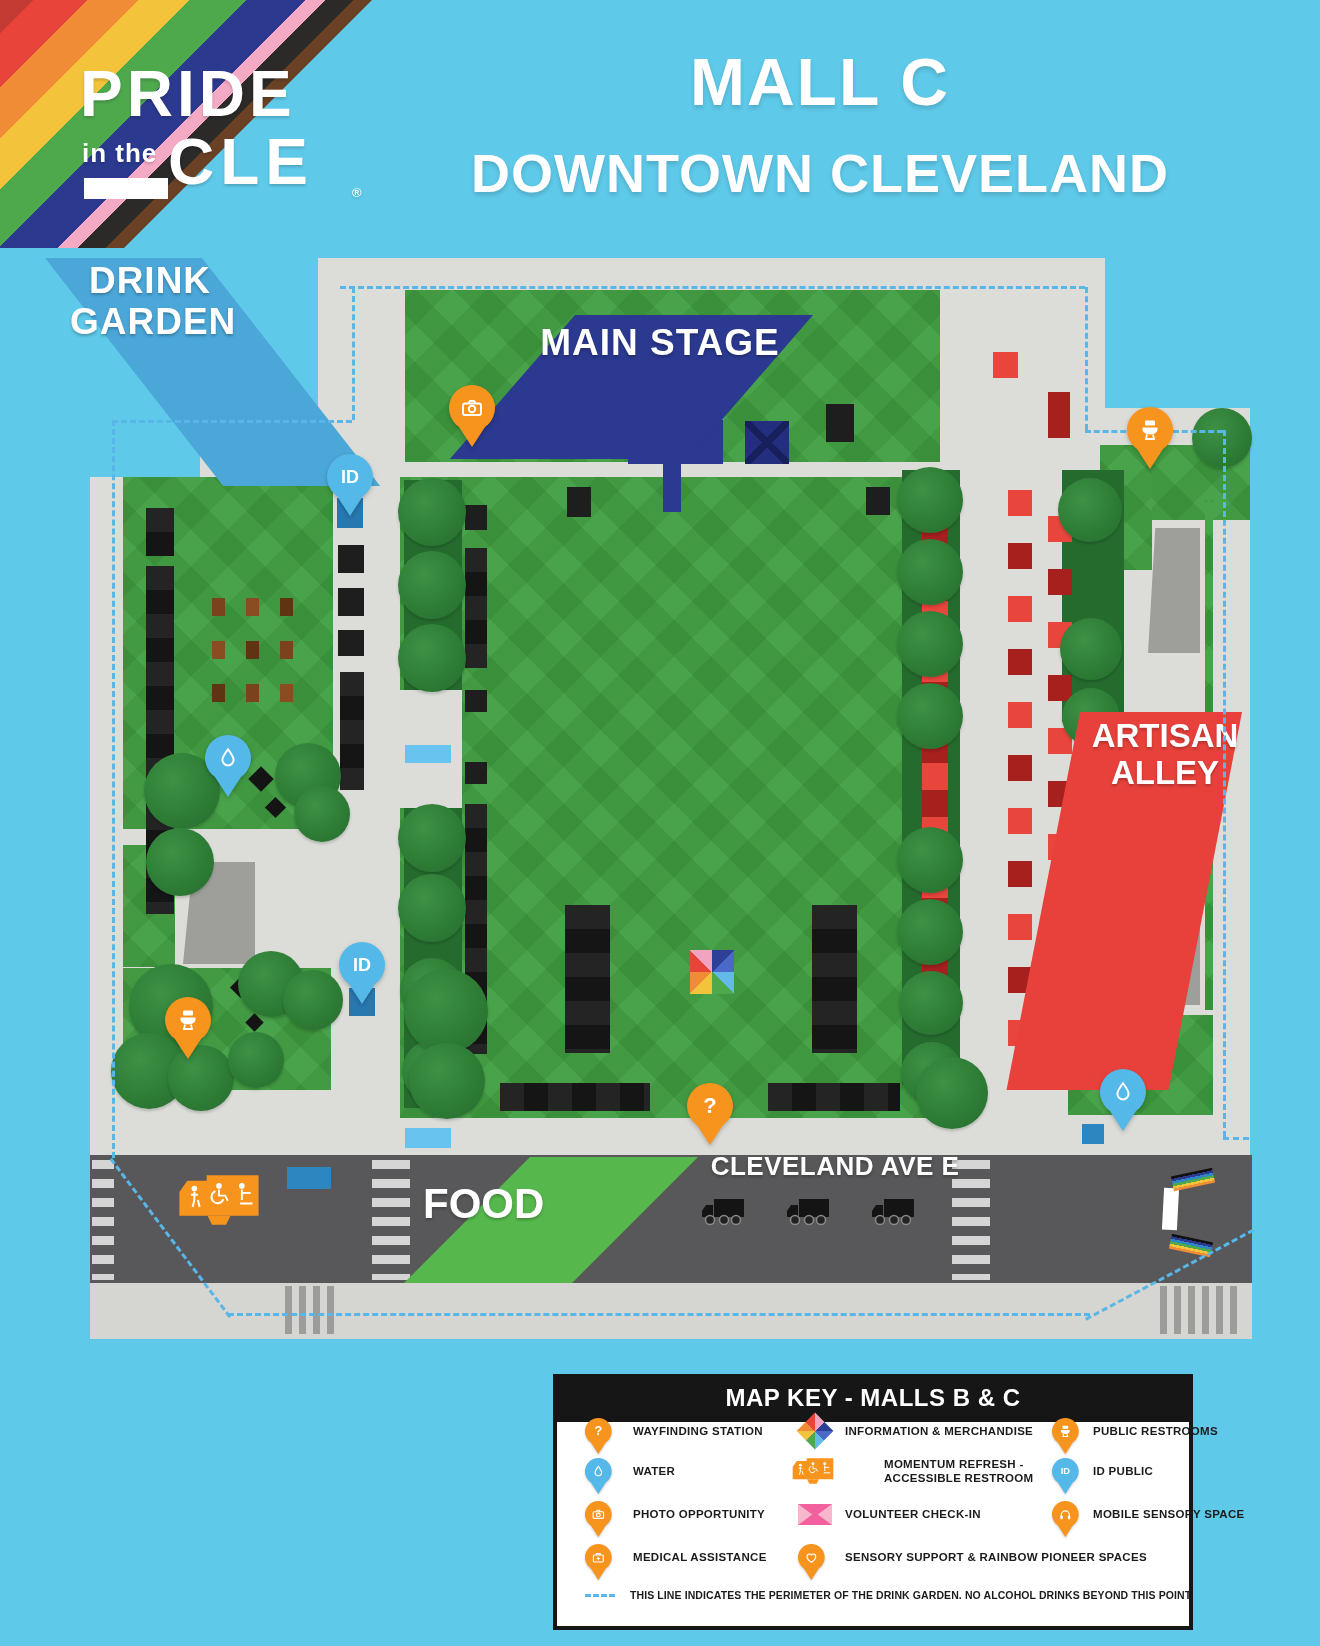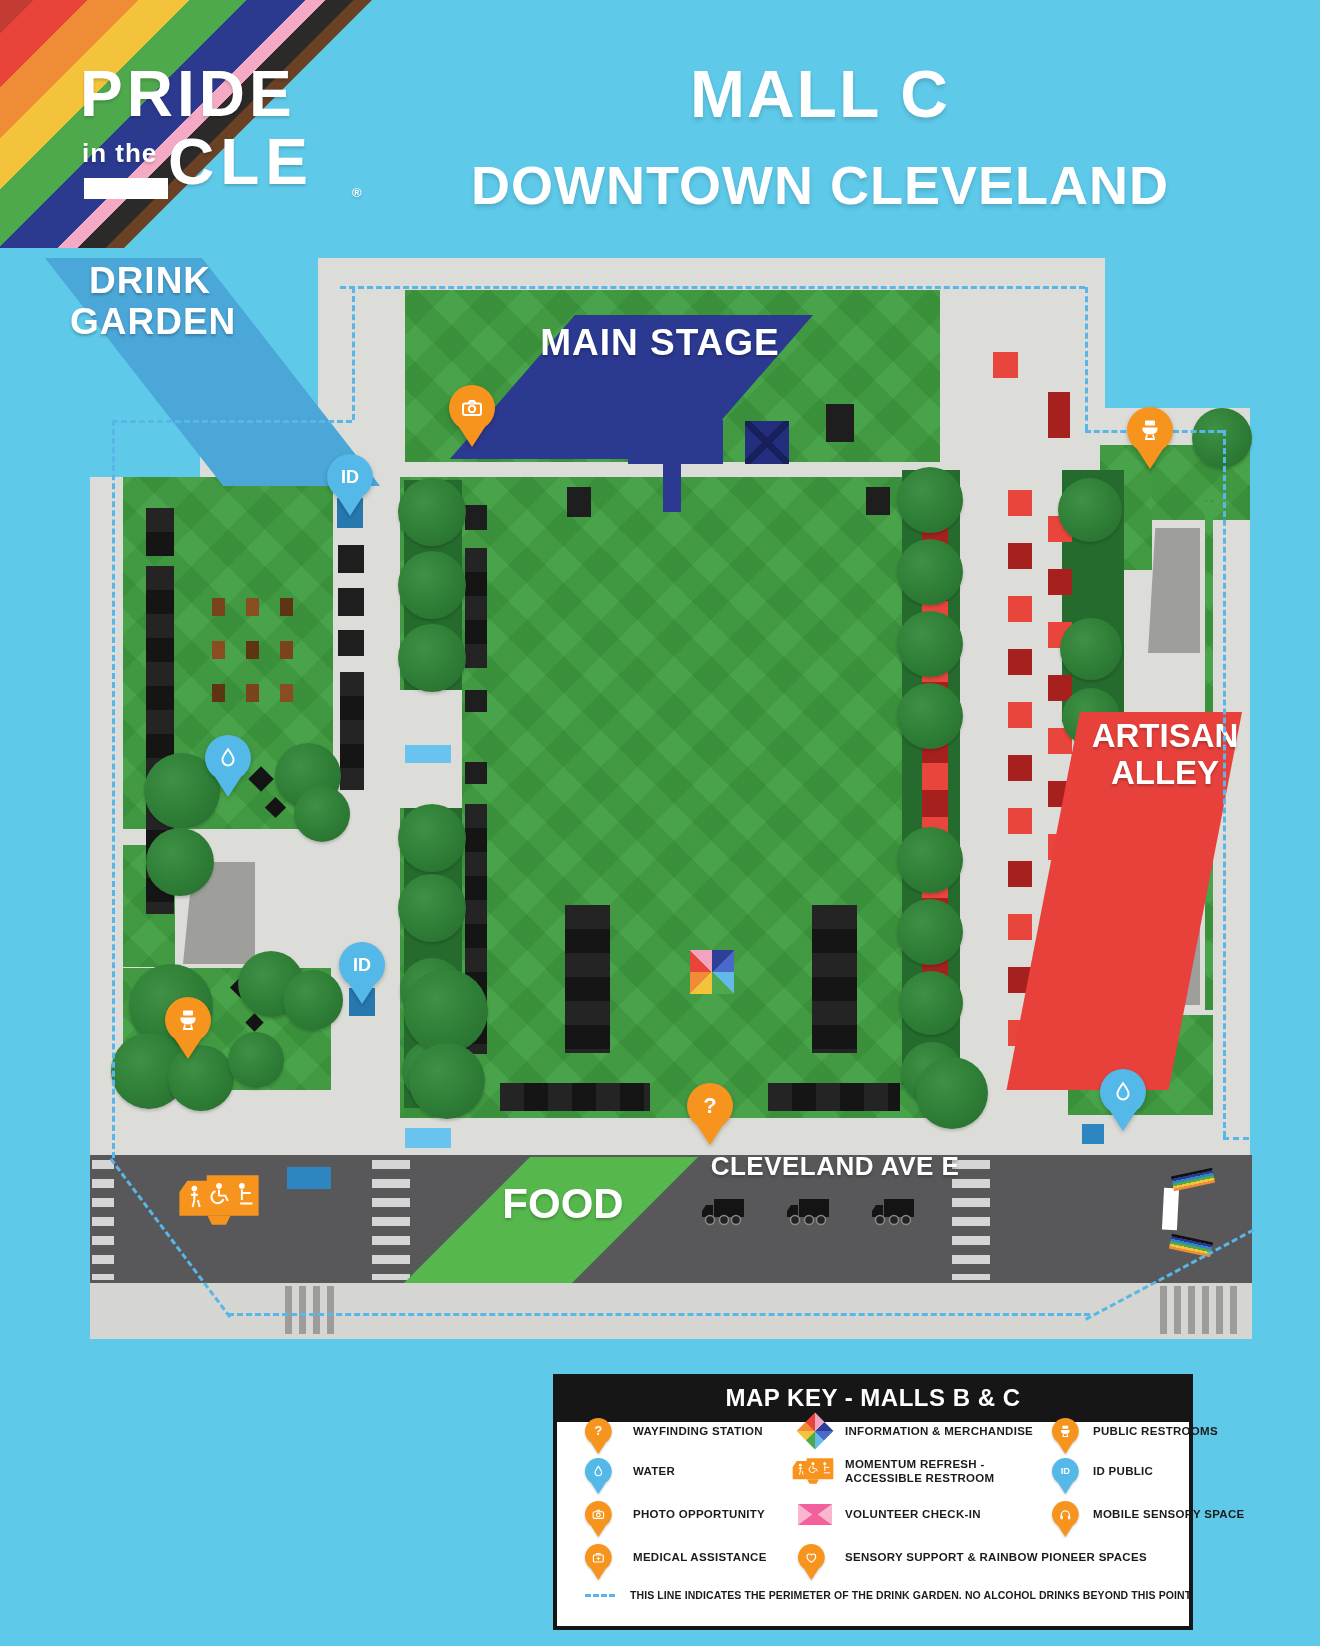--- a/index.html
+++ b/index.html
@@ -9,21 +9,21 @@
   
   #logo-band{left:0;top:0;width:372px;height:248px;
     background:linear-gradient(135deg,#c43b33 0 24px,#e8443a 24px 62px,#ef8c35 62px 98px,#f3c43b 98px 134px,#4ea84c 134px 174px,#2b3a8f 174px 216px,#f4a9c4 216px 230px,#2b2a28 230px 250px,#6a4125 250px 264px,transparent 264px);
     clip-path:polygon(0 0,372px 0,124px 248px,0 248px);}
   .logo-txt{color:#fff;font-weight:700;line-height:1;text-shadow:0 2px 3px rgba(0,0,0,.18);}
   #t-pride{left:80px;top:62px;font-size:64px;letter-spacing:4px;}
   #t-inthe{left:82px;top:140px;font-size:26px;letter-spacing:1px;}
   #t-cle{left:168px;top:130px;font-size:64px;letter-spacing:6px;}
   #t-bar{left:84px;top:178px;width:84px;height:21px;background:#fff;}
   #t-reg{left:352px;top:186px;font-size:13px;}
-  #title{left:320px;top:56px;width:1000px;text-align:center;color:#fff;font-weight:700;text-shadow:0 3px 4px rgba(0,0,0,.15);}
+  #title{left:320px;top:44px;width:1000px;text-align:center;color:#fff;font-weight:700;text-shadow:0 3px 4px rgba(0,0,0,.15);}
   #title .l1{font-size:66px;letter-spacing:2px;margin-bottom:22px;}
   #title .l2{font-size:54px;letter-spacing:1px;}
   
   .gray{background:#DCDCD8;}
   .lawn{background-color:#49A34A;
     background-image:repeating-linear-gradient(45deg,rgba(0,70,0,.12) 0 26px,transparent 26px 52px),
                      repeating-linear-gradient(-45deg,rgba(0,70,0,.10) 0 26px,transparent 26px 52px);}
   .backing{background:#256B2E;}
   .tree{position:absolute;border-radius:50%;background:radial-gradient(circle at 38% 35%,#3E9145 0%,#2E7D36 55%,#256B2D 100%);box-shadow:0 2px 3px rgba(0,0,0,.18);}
   .bld{background:#9E9E9B;clip-path:polygon(14% 0,100% 0,100% 100%,0 100%);}
@@ -55,21 +55,21 @@
   .pin>.t{position:absolute;left:0;top:0;width:46px;height:46px;display:flex;align-items:center;justify-content:center;color:#fff;font-weight:700;font-size:22px;z-index:1;}
   .pin.orange{--c:#F7941E}.pin.blue{--c:#54B8E8}
   .pin.sm{transform:scale(.58);transform-origin:0 0;}
   .pinwheel{background:conic-gradient(#2e3f97 0 45deg,#4a69c9 45deg 90deg,#63b9e8 90deg 135deg,#4ea84c 135deg 180deg,#f3c43b 180deg 225deg,#ef8c35 225deg 270deg,#e8443a 270deg 315deg,#f2a3c0 315deg 360deg);}
   .bow{background:#F9B7CD;}
   .bow::before{content:"";position:absolute;inset:0;background:#F2609E;clip-path:polygon(0 0,42% 50%,0 100%,100% 100%,58% 50%,100% 0);}
   
   #key{left:553px;top:1374px;width:640px;height:256px;background:#fff;border:4px solid #161616;box-sizing:border-box;}
   #key-head{left:553px;top:1374px;width:640px;height:48px;background:#161616;color:#fff;display:flex;align-items:center;justify-content:center;font-weight:700;font-size:24px;letter-spacing:.5px;}
   .klabel{position:absolute;font-size:11.5px;font-weight:700;color:#1B1B1B;letter-spacing:.3px;white-space:nowrap;}
-  .k2{line-height:1.25;}
+  .k2{line-height:1.25;margin-left:39px;}
   #key-note{position:absolute;left:630px;top:1589px;font-size:10.5px;font-weight:700;color:#1B1B1B;letter-spacing:.1px;white-space:nowrap;}
 </style>
 </head>
 <body>
 
 <svg width="0" height="0" style="position:absolute">
 <defs>
 <symbol id="i-camera" viewBox="0 0 24 24">
         <rect x="3" y="7.5" width="18" height="11.5" rx="2" fill="none" stroke="#fff" stroke-width="2"></rect>
         <path d="M8.5 7.5 L10 5h4l1.5 2.5" fill="none" stroke="#fff" stroke-width="2"></path>
@@ -260,21 +260,21 @@
     <div>ARTISAN</div>
     <div>ALLEY</div>
   </div>
 
   <div class="a xwalkv" style="left:92px;top:1160px;width:22px;height:120px"></div>
   <div class="a xwalkv" style="left:372px;top:1160px;width:38px;height:120px"></div>
   <div class="a xwalkv" style="left:952px;top:1160px;width:38px;height:120px"></div>
   <div class="a xwalkh" style="left:285px;top:1286px;width:52px;height:48px"></div>
   <div class="a xwalkh" style="left:1160px;top:1286px;width:80px;height:48px"></div>
   <div class="a" id="rib-food"></div>
-  <div class="a riblabel" style="left:438px;top:1180px;width:250px;text-align:center;font-size:42px">
+  <div class="a riblabel" style="left:423px;top:1180px;width:250px;font-size:42px">
     <div>FOOD</div>
   </div>
   <div class="a riblabel" style="left:700px;top:1152px;width:270px;text-align:center;font-size:26px;letter-spacing:.5px">CLEVELAND AVE E</div>
   <svg class="a" style="left:700px;top:1195px;width:46px;height:32px">
       <use href="#i-truck"></use>
     </svg>
   <svg class="a" style="left:785px;top:1195px;width:46px;height:32px">
       <use href="#i-truck"></use>
     </svg>
   <svg class="a" style="left:870px;top:1195px;width:46px;height:32px">

